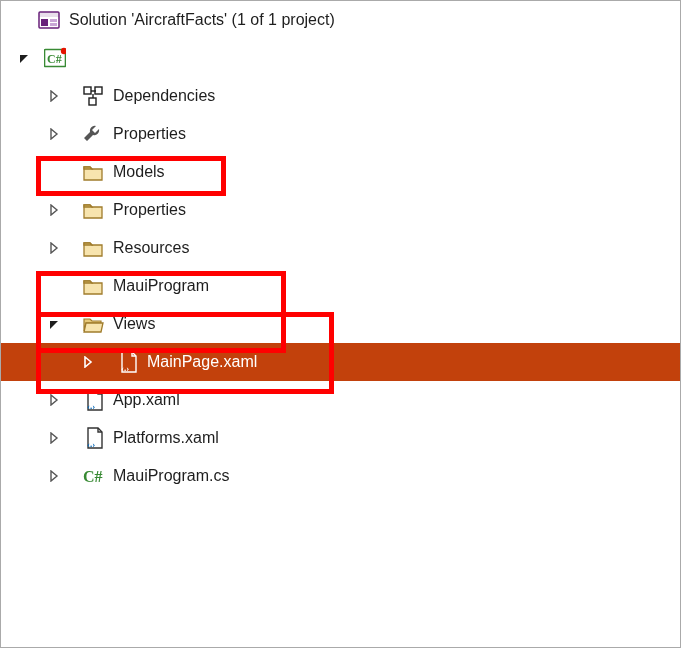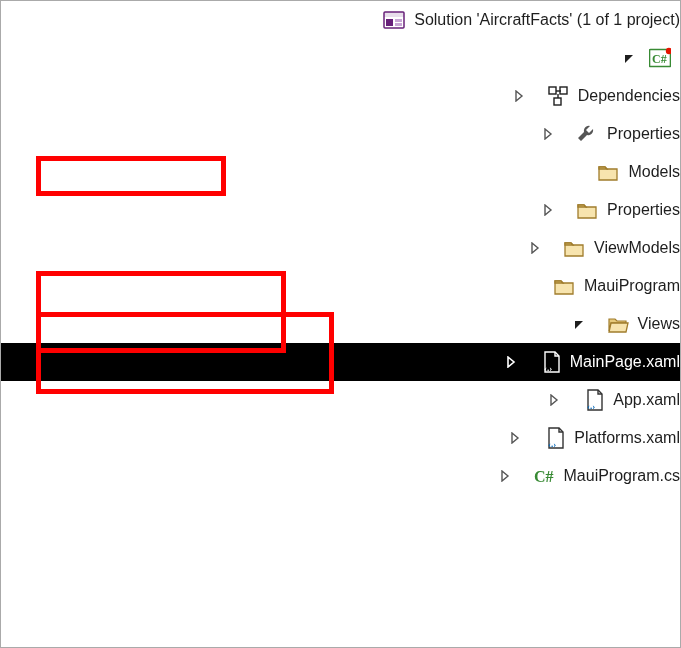--- a/index.html
+++ b/index.html
@@ -15,24 +15,23 @@
     position: relative;
     border: 1px solid #aaa;
   }
   .row {
     display: flex;
     align-items: center;
     height: 38px;
     white-space: nowrap;
     position: relative;
     width: 100%;
-    justify-content: flex-end;
   }
   .row.selected {
-    background: #000000;
+    background: #c2410c;
     color: #ffffff;
   }
   .indent { display:inline-block; }
   .i0 { width: 14px; }
   .i1 { width: 44px; }
   .i2 { width: 78px; }
   .expander {
     width: 18px;
     height: 18px;
     display: inline-flex;
@@ -229,21 +228,21 @@
       <svg>
         <use href="#tri-collapsed"></use>
       </svg>
     </span>
   <span class="indent" style="width:14px"></span>
   <span class="icon">
       <svg>
         <use href="#ico-folder"></use>
       </svg>
     </span>
-  <span class="label">ViewModels</span>
+  <span class="label">Resources</span>
 </div>
 
 <div class="row">
   <span class="indent i1"></span>
   <span class="expander"></span>
   <span class="indent" style="width:14px"></span>
   <span class="icon">
       <svg>
         <use href="#ico-folder"></use>
       </svg>

